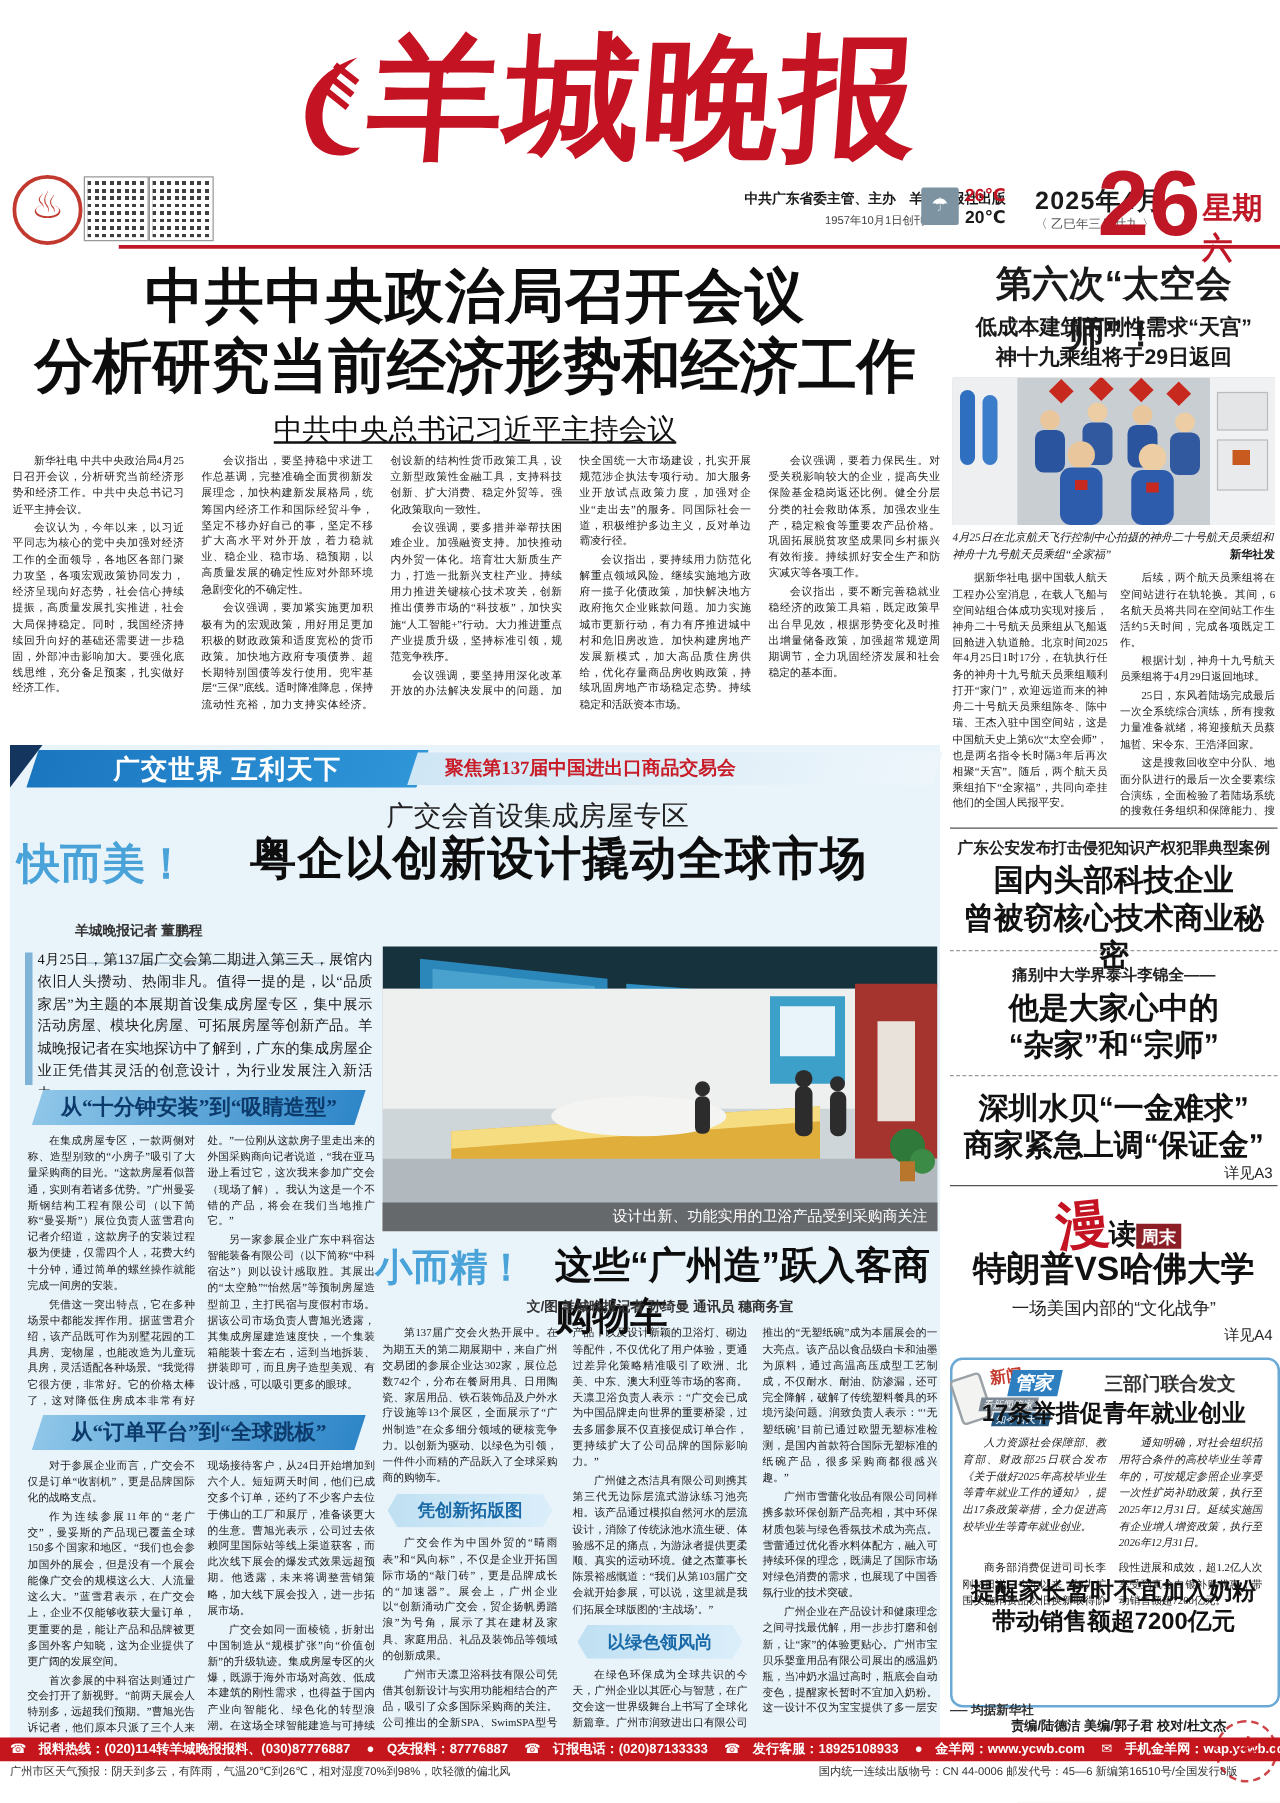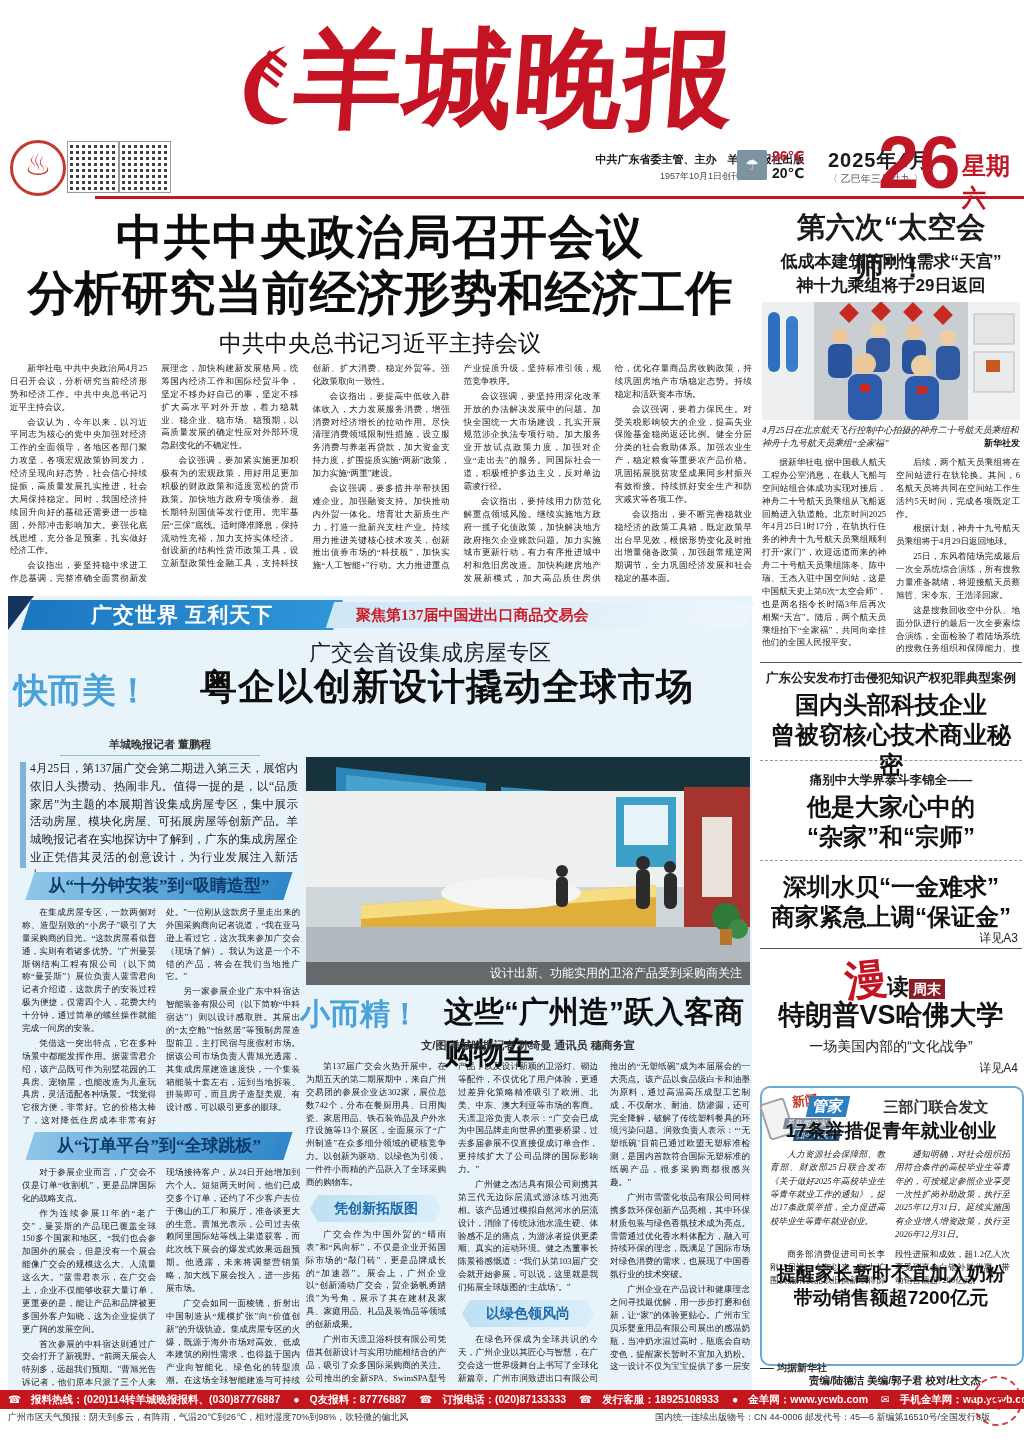--- a/index.html
+++ b/index.html
@@ -29,21 +29,21 @@
   .dateline{left:828px;top:147px;font-size:20px;font-weight:bold;letter-spacing:1px;}
   .lunar{left:828px;top:172px;font-size:10px;color:#555;}
   .bignum{left:878px;top:128px;font-size:74px;font-weight:bold;color:#bf1726;line-height:70px;
           font-family:"Liberation Sans",sans-serif;}
   .weekday{left:962px;top:150px;font-size:24px;font-weight:bold;color:#bf1726;}
   .mast-rule{left:95px;top:196px;width:929px;height:3px;background:#bf1726;}
   
   .h1a{left:0;top:206px;width:760px;text-align:center;font-size:47px;font-weight:900;
        letter-spacing:1px;color:#0d0d0d;}
   .h1b{left:0;top:262px;width:760px;text-align:center;font-size:47px;font-weight:900;color:#0d0d0d;}
-  .h1sub{left:0;top:328px;width:760px;text-align:center;font-size:23px;color:#111;}
+  .h1sub{left:0;top:328px;width:760px;text-align:center;font-size:23px;color:#111;text-decoration:underline;}
   .pbody{left:10px;top:362px;width:742px;height:228px;column-count:5;column-gap:14px;
          font-size:8.6px;line-height:1.5;overflow:hidden;}
   
   .sp-h{left:762px;top:208px;width:258px;text-align:center;font-size:29px;font-weight:900;}
   .sp-s1{left:762px;top:250px;width:258px;text-align:center;font-size:17px;font-weight:bold;}
   .sp-s2{left:762px;top:274px;width:258px;text-align:center;font-size:17px;font-weight:bold;}
   .sp-photo{left:762px;top:302px;width:258px;height:118px;overflow:hidden;background:#d8dcdf;}
   .sp-cap{left:762px;top:424px;width:258px;font-size:9px;font-style:italic;line-height:13px;}
   .sp-cred{font-weight:bold;font-style:normal;float:right;}
   .sp-body{left:762px;top:456px;width:258px;height:202px;column-count:2;column-gap:10px;
@@ -84,22 +84,22 @@
   .ban-blue{left:26px;top:600px;width:312px;height:30px;background:linear-gradient(90deg,#1b76c0,#2f96d8);
             transform:skewX(-18deg);}
   .ban-blue span{display:block;transform:skewX(18deg);color:#fff;font-weight:bold;font-size:21px;
                  text-align:center;line-height:30px;letter-spacing:1px;}
   .ban-light{left:330px;top:602px;width:420px;height:26px;background:linear-gradient(90deg,#cfe6f5,#eef6fb);
              transform:skewX(-18deg);}
   .ban-light span{display:block;transform:skewX(18deg);color:#c81d28;font-weight:bold;font-size:15px;line-height:26px;padding-left:26px;}
   .cf-kick{left:150px;top:638px;width:560px;text-align:center;font-size:22px;color:#222;}
   .cf-blue{left:14px;top:668px;width:190px;font-size:34px;font-weight:bold;color:#4aa3d8;}
   .cf-black{left:200px;top:662px;width:552px;font-size:37px;font-weight:900;color:#0d0d0d;letter-spacing:1px;}
-  .cf-byline{left:60px;top:737px;width:200px;text-align:center;font-size:11px;font-weight:bold;color:#333;
-             border-bottom:1px solid #9fb8c8;padding-bottom:3px;}
+  .cf-byline{left:60px;top:737px;width:200px;font-size:11px;font-weight:bold;color:#333;
+             border-bottom:1px solid #9fb8c8;padding-bottom:18px;}
   .cf-lead{left:30px;top:760px;width:268px;height:112px;font-size:11.5px;line-height:1.55;overflow:hidden;}
   .cf-leadbar{left:20px;top:762px;width:6px;height:106px;background:#7fb3d8;}
   .sub-banner{height:28px;background:linear-gradient(90deg,#8ec6e8,#2e86c8);transform:skewX(-18deg);}
   .sub-banner span{display:block;transform:skewX(18deg);color:#0b3a6b;font-weight:bold;font-size:17px;
                    text-align:center;line-height:28px;}
   .sb1{left:30px;top:872px;width:258px;}
   .sb2{left:30px;top:1132px;width:258px;}
   .cf-c1{left:22px;top:906px;width:278px;height:222px;column-count:2;column-gap:10px;font-size:8.6px;
          line-height:1.5;overflow:hidden;}
   .cf-c2{left:22px;top:1166px;width:278px;height:226px;column-count:2;column-gap:10px;font-size:8.6px;
@@ -152,21 +152,20 @@
   <div class="abs mast-rule"></div>
 
   <div class="abs h1a sans">中共中央政治局召开会议</div>
   <div class="abs h1b sans">分析研究当前经济形势和经济工作</div>
   <div class="abs h1sub sans">中共中央总书记习近平主持会议</div>
   <div class="abs pbody jt">
     <p>新华社电 中共中央政治局4月25日召开会议，分析研究当前经济形势和经济工作。中共中央总书记习近平主持会议。</p>
     <p>会议认为，今年以来，以习近平同志为核心的党中央加强对经济工作的全面领导，各地区各部门聚力攻坚，各项宏观政策协同发力，经济呈现向好态势，社会信心持续提振，高质量发展扎实推进，社会大局保持稳定。同时，我国经济持续回升向好的基础还需要进一步稳固，外部冲击影响加大。要强化底线思维，充分备足预案，扎实做好经济工作。</p>
     <p>会议指出，要坚持稳中求进工作总基调，完整准确全面贯彻新发展理念，加快构建新发展格局，统筹国内经济工作和国际经贸斗争，坚定不移办好自己的事，坚定不移扩大高水平对外开放，着力稳就业、稳企业、稳市场、稳预期，以高质量发展的确定性应对外部环境急剧变化的不确定性。</p>
     <p>会议强调，要加紧实施更加积极有为的宏观政策，用好用足更加积极的财政政策和适度宽松的货币政策。加快地方政府专项债券、超长期特别国债等发行使用。兜牢基层“三保”底线。适时降准降息，保持流动性充裕，加力支持实体经济。创设新的结构性货币政策工具，设立新型政策性金融工具，支持科技创新、扩大消费、稳定外贸等。强化政策取向一致性。</p>
-    <p>会议指出，要提高中低收入群体收入，大力发展服务消费，增强消费对经济增长的拉动作用。尽快清理消费领域限制性措施，设立服务消费与养老再贷款，加大资金支持力度，扩围提质实施“两新”政策，加力实施“两重”建设。</p>
     <p>会议强调，要多措并举帮扶困难企业。加强融资支持。加快推动内外贸一体化。培育壮大新质生产力，打造一批新兴支柱产业。持续用力推进关键核心技术攻关，创新推出债券市场的“科技板”，加快实施“人工智能+”行动。大力推进重点产业提质升级，坚持标准引领，规范竞争秩序。</p>
     <p>会议强调，要坚持用深化改革开放的办法解决发展中的问题。加快全国统一大市场建设，扎实开展规范涉企执法专项行动。加大服务业开放试点政策力度，加强对企业“走出去”的服务。同国际社会一道，积极维护多边主义，反对单边霸凌行径。</p>
     <p>会议指出，要持续用力防范化解重点领域风险。继续实施地方政府一揽子化债政策，加快解决地方政府拖欠企业账款问题。加力实施城市更新行动，有力有序推进城中村和危旧房改造。加快构建房地产发展新模式，加大高品质住房供给，优化存量商品房收购政策，持续巩固房地产市场稳定态势。持续稳定和活跃资本市场。</p>
     <p>会议强调，要着力保民生。对受关税影响较大的企业，提高失业保险基金稳岗返还比例。健全分层分类的社会救助体系。加强农业生产，稳定粮食等重要农产品价格。巩固拓展脱贫攻坚成果同乡村振兴有效衔接。持续抓好安全生产和防灾减灾等各项工作。</p>
     <p>会议指出，要不断完善稳就业稳经济的政策工具箱，既定政策早出台早见效，根据形势变化及时推出增量储备政策，加强超常规逆周期调节，全力巩固经济发展和社会稳定的基本面。</p>
 
   </div>
 
   <div class="abs sp-h sans">第六次“太空会师”！</div>
   <div class="abs sp-s1 sans">低成本建筑的刚性需求“天宫”</div>

